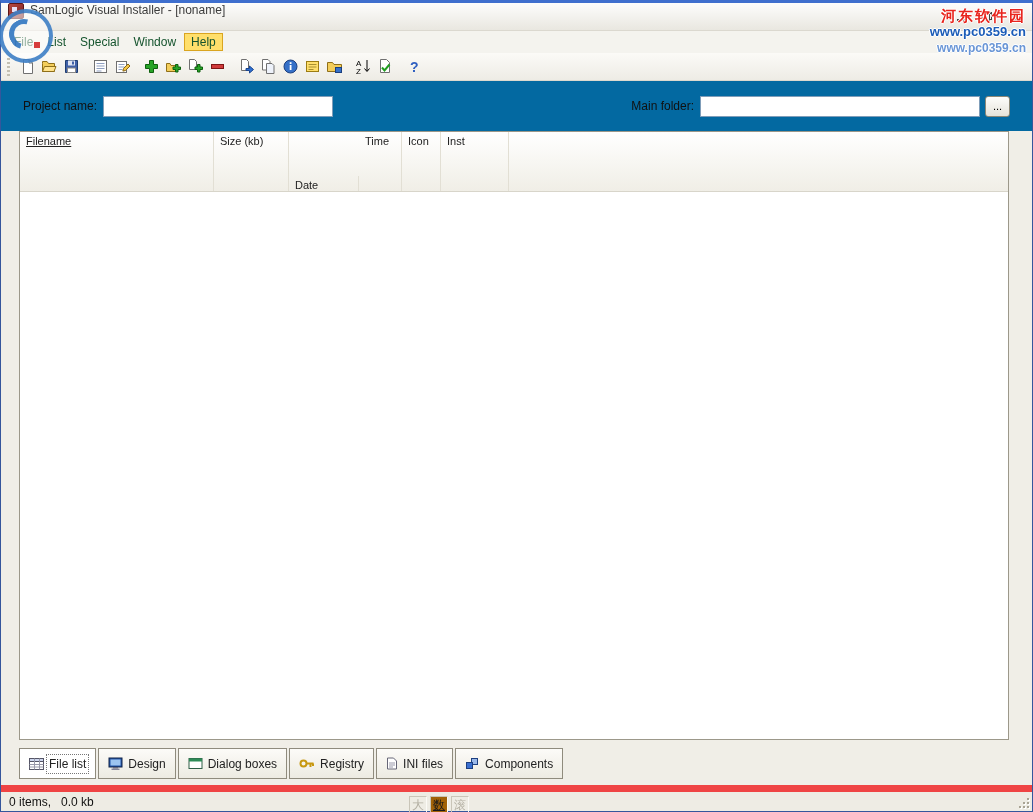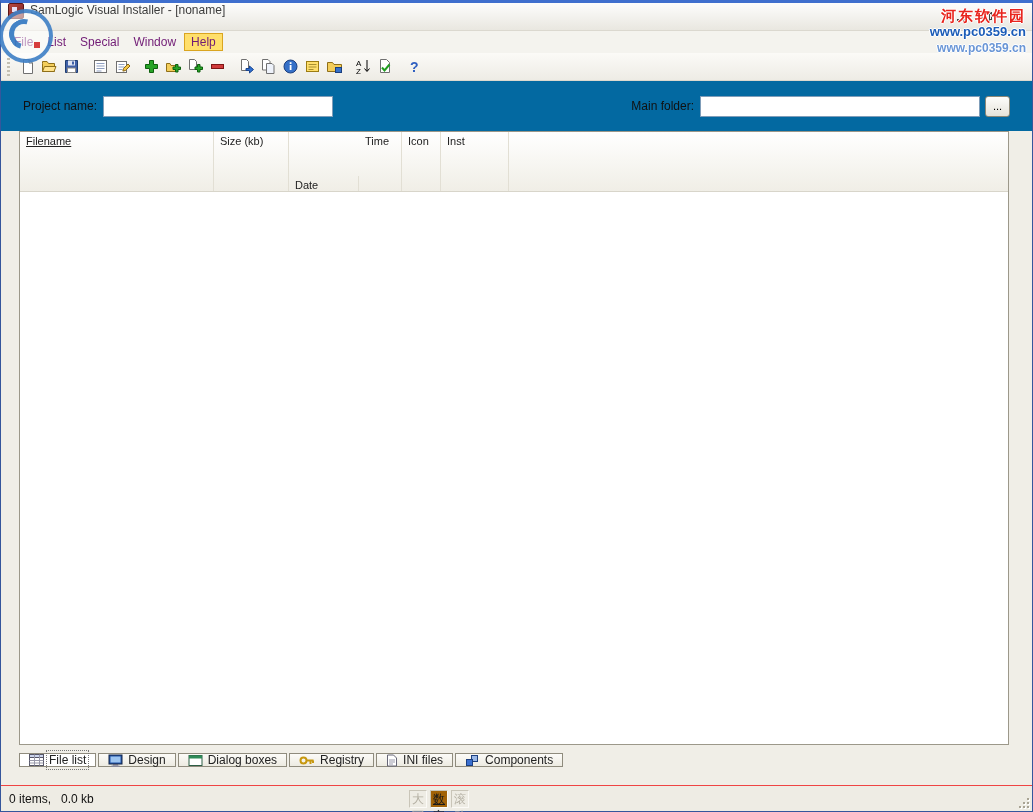--- a/index.html
+++ b/index.html
@@ -31,21 +31,21 @@
   .ic-restore { position: relative; width: 10px; height: 9px; }
   .ic-restore::before { content:""; position:absolute; right:0; top:0; width:6px; height:5px; border:1px solid #444; border-top-width:2px; }
   .ic-restore::after  { content:""; position:absolute; left:0; bottom:0; width:6px; height:5px; border:1px solid #444; border-top-width:2px; background:#f2f1ec; }
   .ic-close { font-size: 14px; font-weight: bold; color: #444; line-height: 1; }
 
   
   .menubar {
     height: 22px; flex: 0 0 22px; display: flex; align-items: center;
     padding-left: 6px; background: #f4f3ee;
   }
-  .menu-item { padding: 2px 7px; color: #701a75; }
+  .menu-item { padding: 2px 7px; color: #14532d; }
   .menu-item.highlight { background: #ffdf6b; border: 1px solid #daa520; padding: 1px 6px; margin-left: 1px; }
 
   
   .toolbar {
     height: 28px; flex: 0 0 28px; display: flex; align-items: center;
     padding-left: 4px; background: linear-gradient(#fbfaf7, #eeece5);
     border-bottom: 1px solid #dcd9cf;
   }
   .tb-grip { width: 3px; height: 18px; margin: 0 6px 0 2px;
     background: repeating-linear-gradient(180deg, #c3bfb2 0 2px, transparent 2px 4px); }
@@ -84,32 +84,32 @@
   .th { border-right: 1px solid #e2dfd4; padding: 3px 4px 0 6px; white-space: nowrap; overflow: hidden; }
   .c0 { width: 194px; text-decoration: underline; } .c1 { width: 282px; } .c2 { width: 75px; }
   .c3 { width: 70px; margin-top: 44px; }  .c4 { width: 43px; }  .c5 { width: 39px; }
   .c6 { width: 68px; }  .cf { flex: 1; border-right: 0; }
   .tbody { flex: 1; background: #fff; }
 
   
   .tabbar { flex: 0 0 26px; display: flex; align-items: flex-start;
             padding-left: 18px; gap: 2px; margin-bottom: 6px; }
   .tab {
-    display: flex; align-items: center; gap: 5px; height: 14px; padding: 0 9px;
+    display: flex; align-items: center; gap: 5px; height: 31px; padding: 0 9px;
     border: 1px solid #8f8b7d; background: linear-gradient(#fcfbf8, #edebe2);
     cursor: default; white-space: nowrap;
   }
   .tab.selected { background: #fff; }
   .tab.selected .tab-lbl { outline: 1px dotted #777; outline-offset: 2px; }
   .tab svg { display: block; }
 
   
   .statusbar {
     position: relative; flex: 0 0 26px; display: flex; align-items: center;
-    padding-left: 8px; background: #eeece4; border-top: 1px solid #ef4444;
+    padding-left: 8px; background: #eeece4; border-top: 7px solid #ef4444;
   }
   .status-items { white-space: pre; color: #111; }
   .kbd-indicators { position: absolute; left: 408px; top: 4px; display: flex; gap: 3px; }
   .kbd {
     width: 18px; height: 18px; text-align: center; font-size: 12px; line-height: 17px;
     border: 1px solid; border-color: #c9c5b8 #fbfaf6 #fbfaf6 #c9c5b8; color: #b3afa2;
   }
   .kbd.active { color: #1a1a1a; background: #a16207; text-decoration: underline; }
   .grip { position: absolute; right: 1px; bottom: 1px; width: 14px; height: 14px; }
   .grip::before { content:""; position:absolute; right:1px; bottom:1px; width:2px; height:2px; background:#fff;

